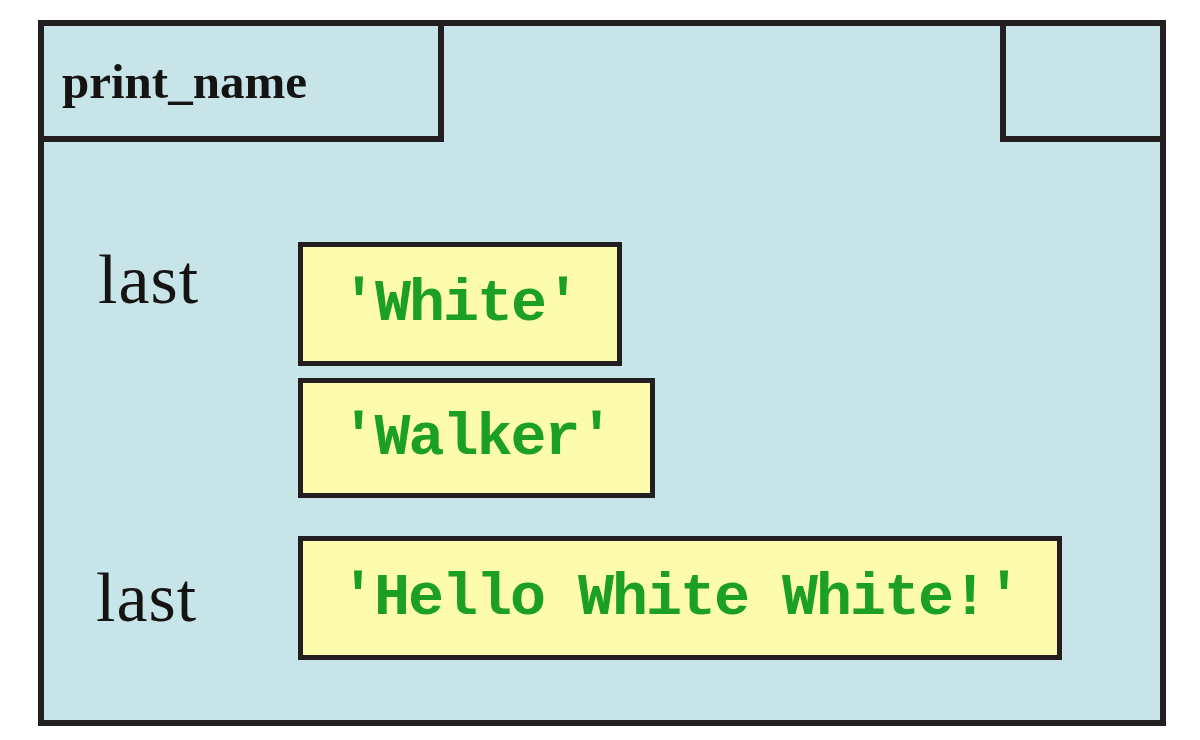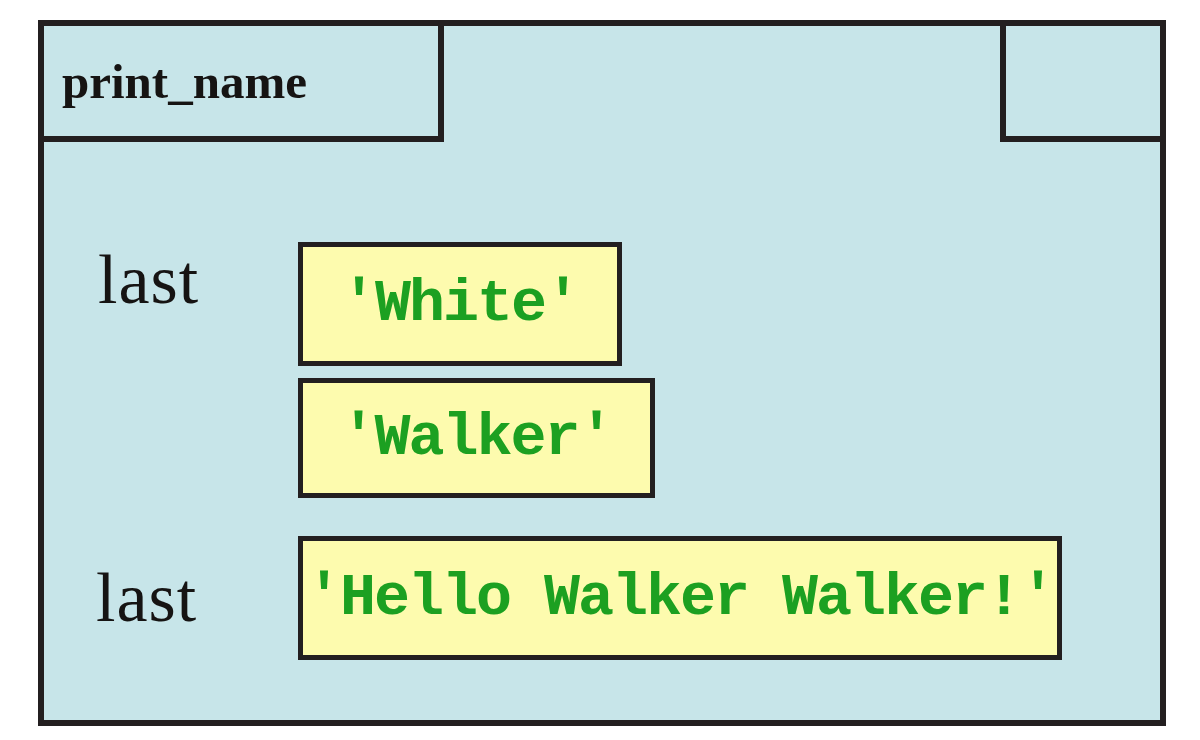--- a/index.html
+++ b/index.html
@@ -101,16 +101,16 @@
   <div class="value-box row1-box">
     <span>'White'</span>
   </div>
 
   <div class="value-box row2-box">
     <span>'Walker'</span>
   </div>
 
   <div class="var-label row3-label">last</div>
   <div class="value-box row3-box">
-    <span>'Hello Walker Walker!'</span>
+    <span>'Hello White White!'</span>
   </div>
 
 </div>
 
 </body></html>

